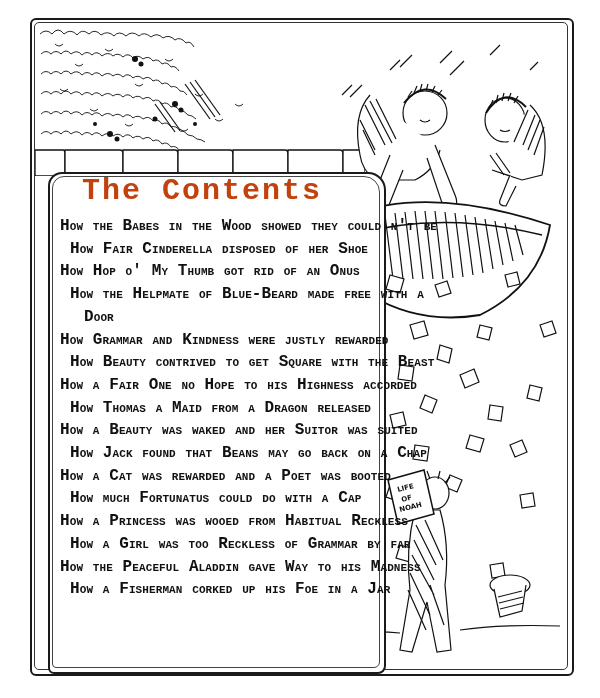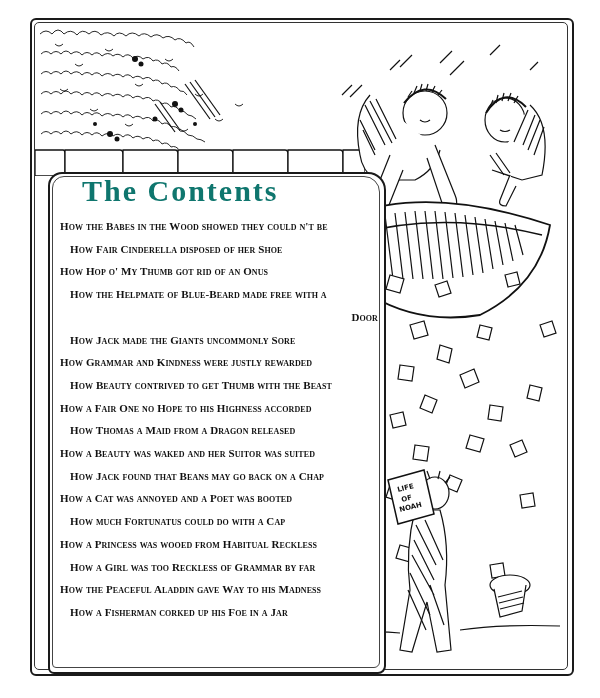--- a/index.html
+++ b/index.html
@@ -4,26 +4,26 @@
 <style>
   html, body { margin: 0; padding: 0; background: #ffffff; }
   body { width: 600px; height: 698px; position: relative; overflow: hidden; font-family: "DejaVu Serif", serif; color: #111; }
   .frame { position: absolute; left: 30px; top: 18px; width: 540px; height: 654px; border: 2px solid #1a1a1a; border-radius: 6px; }
   .frame-inner { position: absolute; left: 34px; top: 22px; width: 532px; height: 646px; border: 1px solid #333; border-radius: 5px; }
   .foliage { position: absolute; left: 35px; top: 24px; width: 240px; height: 125px; }
   .wall { position: absolute; left: 35px; top: 148px; width: 330px; height: 28px; }
   .illustration { position: absolute; left: 330px; top: 25px; width: 235px; height: 645px; }
   .panel { position: absolute; left: 48px; top: 172px; width: 334px; height: 498px; background: #fff; border: 2px solid #1a1a1a; border-radius: 14px 18px 8px 6px; }
   .panel-inner-line { position: absolute; left: 52px; top: 176px; width: 326px; height: 490px; border: 1px solid #444; border-radius: 12px 16px 6px 4px; }
-  .title { position: absolute; left: 82px; top: 174px; font-family: Liberation Serif, serif; font-size: 30px; font-weight: bold; letter-spacing: 2px; color: #0f766e; }
+  .title { position: absolute; left: 82px; top: 174px; font-family: Liberation Mono, monospace; font-size: 30px; font-weight: bold; letter-spacing: 2px; color: #c2410c; }
   .toc { position: absolute; left: 60px; top: 215px; width: 318px; margin: 0; padding: 0; list-style: none; }
-  .toc li { font-family: Liberation Serif, serif; font-size: 11px; font-weight: bold; font-variant: small-caps; line-height: 22.7px; letter-spacing: 0.1px; white-space: nowrap; color: #111; }
+  .toc li { font-family: Liberation Mono, monospace; font-size: 16px; font-weight: bold; font-variant: small-caps; line-height: 22.7px; letter-spacing: 0.1px; white-space: nowrap; color: #111; }
   .toc li.indent { padding-left: 10px; }
   .toc li .wrap { display: block; padding-left: 24px; }
-  .toc li.indent .wrap { padding-left: 14px; text-align: right; }
+  .toc li.indent .wrap { padding-left: 14px; }
   .book-label { font-family: "DejaVu Sans", sans-serif; font-size: 7px; font-weight: bold; fill: #111; }
 </style>
 </head>
 <body>
 
 <div class="frame"></div>
 <div class="frame-inner"></div>
 
 <svg class="foliage" viewBox="0 0 240 125">
   <g fill="none" stroke="#111" stroke-width="0.9">
@@ -119,26 +119,25 @@
 <div class="panel"></div>
 <div class="panel-inner-line"></div>
 
 <h1 class="title" style="margin:0;">The Contents</h1>
 
 <ul class="toc">
   <li><span>How the Babes in the Wood showed they could n't be</span></li>
   <li class="indent"><span>How Fair Cinderella disposed of her Shoe</span></li>
   <li><span>How Hop o' My Thumb got rid of an Onus</span></li>
   <li class="indent"><span>How the Helpmate of Blue-Beard made free with a</span><span class="wrap">Door</span></li>
-  <li class="indent"><span>How Jack made the Giants uncommonly Sore</span></li>
   <li><span>How Grammar and Kindness were justly rewarded</span></li>
-  <li class="indent"><span>How Beauty contrived to get Thumb with the Beast</span></li>
+  <li class="indent"><span>How Beauty contrived to get Square with the Beast</span></li>
   <li><span>How a Fair One no Hope to his Highness accorded</span></li>
   <li class="indent"><span>How Thomas a Maid from a Dragon released</span></li>
   <li><span>How a Beauty was waked and her Suitor was suited</span></li>
   <li class="indent"><span>How Jack found that Beans may go back on a Chap</span></li>
-  <li><span>How a Cat was annoyed and a Poet was booted</span></li>
+  <li><span>How a Cat was rewarded and a Poet was booted</span></li>
   <li class="indent"><span>How much Fortunatus could do with a Cap</span></li>
   <li><span>How a Princess was wooed from Habitual Reckless</span></li>
   <li class="indent"><span>How a Girl was too Reckless of Grammar by far</span></li>
   <li><span>How the Peaceful Aladdin gave Way to his Madness</span></li>
   <li class="indent"><span>How a Fisherman corked up his Foe in a Jar</span></li>
 </ul>
 
 </body></html>

